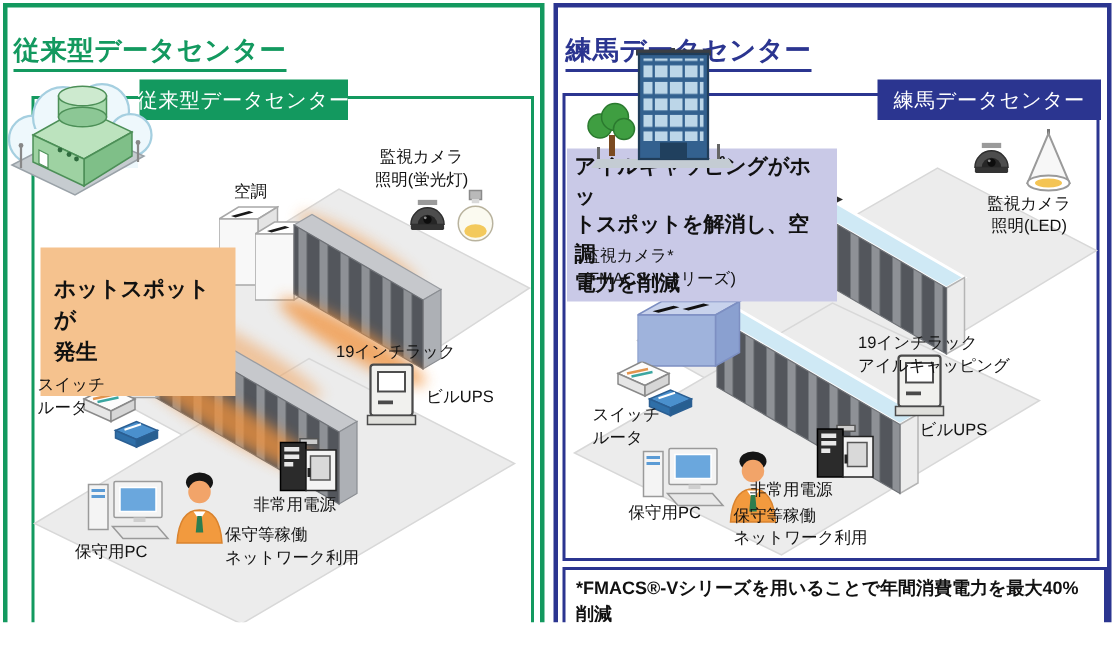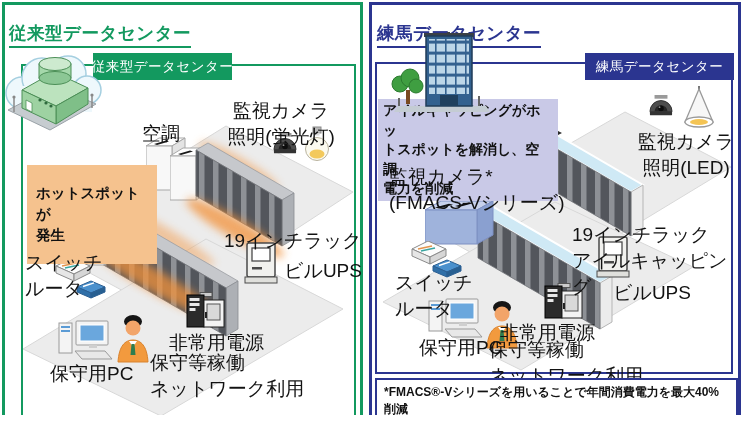--- a/index.html
+++ b/index.html
@@ -23,21 +23,21 @@
   .banner{
     position:absolute;display:flex;align-items:center;justify-content:center;
     color:#fff;font-size:13.5px;font-weight:500;letter-spacing:.5px;z-index:5;white-space:nowrap;
   }
   .banner.green{background:var(--green);}
   .banner.navy{background:var(--navy);}
   .scene{position:absolute;z-index:2;}
   .icon{position:absolute;z-index:4;}
   .bldg{position:absolute;z-index:6;}
   .lbl{
-    position:absolute;font-size:19px;line-height:1.38;color:#121212;
+    position:absolute;font-size:11px;line-height:1.38;color:#121212;
     white-space:pre-line;z-index:5;
   }
   .lbl.center{text-align:center;}
   .hotspot{
     position:absolute;background:var(--hotspot);padding:18px 9px;
     font-size:14.5px;font-weight:600;line-height:1.45;white-space:pre-line;z-index:5;
   }
   .callout{
     position:absolute;background:var(--callout);padding:2px 5px;
     font-size:14px;font-weight:600;line-height:1.4;white-space:pre-line;z-index:5;
@@ -236,21 +236,21 @@
     <svg class="icon" style="left:186px;top:292px;" width="40" height="38" viewBox="0 0 40 38">
         <use href="#sym-power"></use>
       </svg>
     <svg class="icon" style="left:58px;top:320px;" width="56" height="42" viewBox="0 0 56 42">
         <use href="#sym-pc"></use>
       </svg>
     <svg class="icon" style="left:115px;top:312px;" width="36" height="52" viewBox="0 0 36 52">
         <use href="#sym-person"></use>
       </svg>
 
-    <div class="lbl" style="left:142px;top:121px;">空調</div>
+    <div class="lbl" style="left:156px;top:121px;">空調</div>
     <div class="lbl center" style="left:222px;top:98px;width:118px;">監視カメラ
 照明(蛍光灯)</div>
     <div class="lbl" style="left:224px;top:228px;">19インチラック</div>
     <div class="lbl" style="left:25px;top:250px;">スイッチ
 ルータ</div>
     <div class="lbl" style="left:284px;top:258px;">ビルUPS</div>
     <div class="lbl" style="left:169px;top:330px;">非常用電源</div>
     <div class="lbl" style="left:50px;top:361px;">保守用PC</div>
     <div class="lbl" style="left:150px;top:350px;">保守等稼働
 ネットワーク利用</div>

